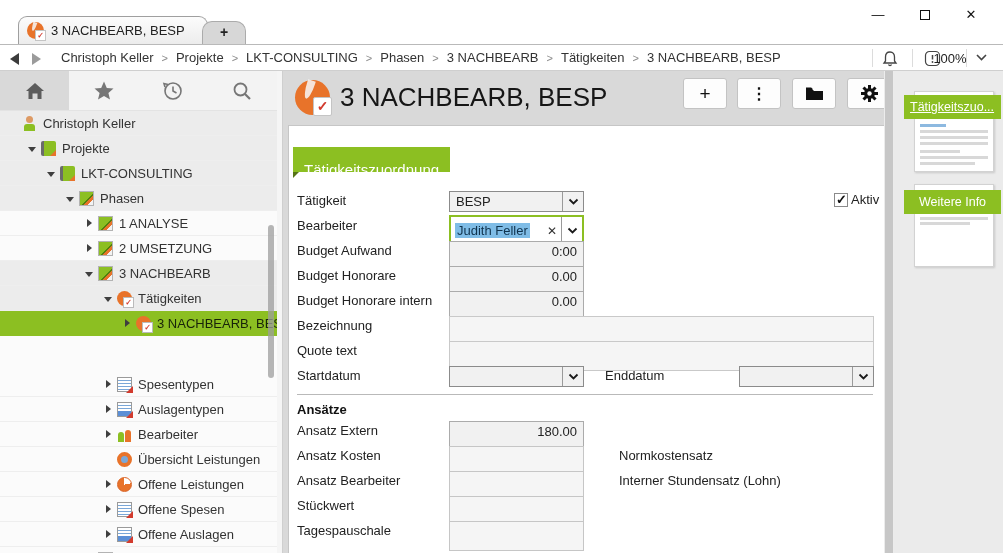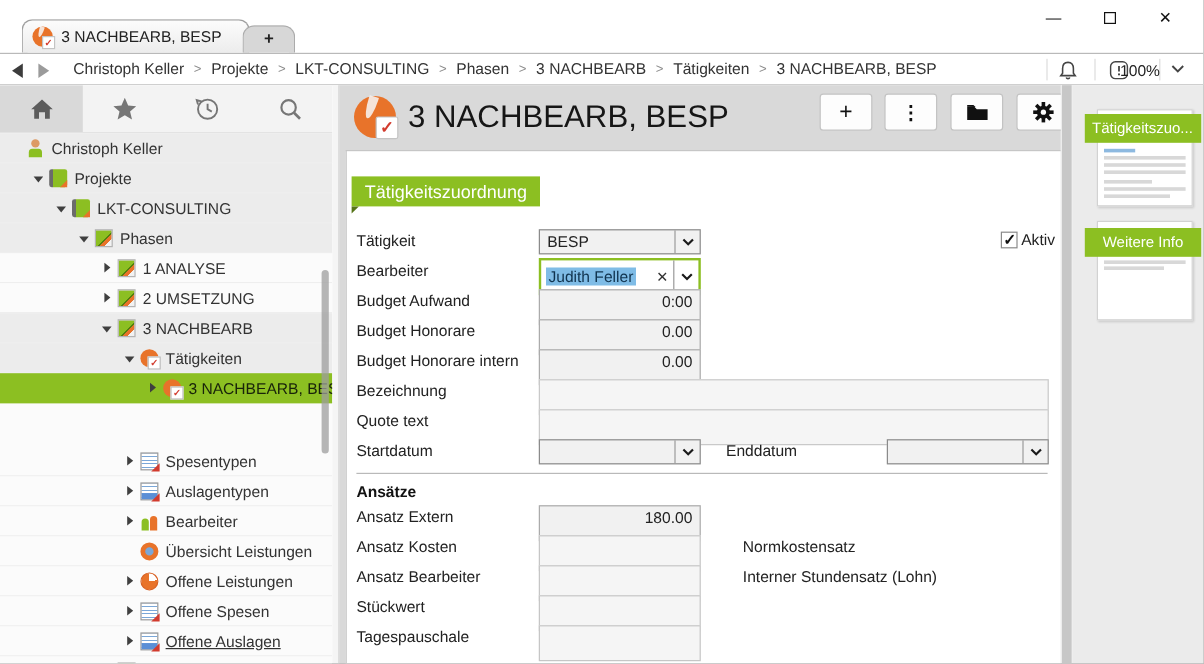--- a/index.html
+++ b/index.html
@@ -81,21 +81,21 @@
   
   #main{position:absolute;left:283px;top:0;width:601px;height:100%;background:#d9d9d9;}
   #main-title{position:absolute;left:57px;top:11px;font-size:26px;color:#161616;white-space:nowrap;}
   #main-appicon{position:absolute;left:12px;top:9px;}
   .tb-btn{position:absolute;top:7px;width:44px;height:31px;background:#fdfdfd;border:1px solid #c3c3c3;border-radius:3px;
           display:flex;align-items:center;justify-content:center;font-size:19px;color:#111;}
   #tb-add{left:400px;} #tb-more{left:454px;font-weight:bold;font-size:16px;} #tb-folder{left:509px;} #tb-settings{left:564px;}
 
   #panel{position:absolute;left:5px;top:54px;right:0;bottom:0;background:#fff;border-top:1px solid #c6c6c6;border-left:1px solid #c6c6c6;}
   #section-label{position:absolute;left:4px;top:21px;height:25px;line-height:25px;background:#8cbf22;color:#fff;
-                 font-size:15px;padding:1px 11px;white-space:nowrap;}
+                 font-size:15px;padding:10px 11px;white-space:nowrap;}
   #section-label::after{content:"";position:absolute;left:0;top:100%;border-top:6px solid #567417;border-right:6px solid transparent;}
 
   
   #form{position:absolute;left:8px;top:62px;right:11px;bottom:0;font-size:13px;color:#222;}
   .form-row{position:relative;height:25px;}
   .f-label{position:absolute;left:0;top:5px;color:#222;}
   .f-note{position:absolute;left:322px;top:5px;color:#222;}
   .f-label2{position:absolute;left:308px;top:5px;color:#222;}
   .field{position:absolute;top:3px;height:30px;line-height:19px;padding:0 6px;background:#f1f1f1;border:1px solid #ababab;overflow:hidden;}
   .field.dim{background:#f5f5f5;border-color:#c6c6c6;}
@@ -121,21 +121,21 @@
   
   #main-scroll{position:absolute;left:884px;top:0;width:10px;height:100%;background:#ececec;}
   #main-scroll .thumb{position:absolute;left:1px;top:0;width:8px;height:100%;background:#c7c7c7;}
 
   
   #rightpanel{position:absolute;left:894px;top:0;right:0;height:100%;background:#ebebeb;}
   .thumb-card{position:absolute;left:20px;width:80px;background:#fff;border:1px solid #d2d2d2;box-shadow:1px 1px 2px rgba(0,0,0,.15);}
   #card1{top:20px;height:81px;} #card2{top:113px;height:83px;}
   .thumb-label{position:absolute;left:10px;right:2px;height:24px;line-height:24px;background:#8cbf22;color:#fff;font-size:12.5px;
                padding:0 6px;white-space:nowrap;overflow:hidden;}
-  #tlabel1{top:24px;} #tlabel2{top:119px;text-align:center;}
+  #tlabel1{top:24px;text-decoration:underline;} #tlabel2{top:119px;text-align:center;}
   .thumb-label::after{content:"";position:absolute;left:0;top:100%;border-top:5px solid #567417;border-right:5px solid transparent;}
   .mini{position:absolute;left:5px;right:5px;height:3px;background:#d8d8d8;}
   .mini.blue{background:#8db9e0;width:26px;}
   svg{display:block;}
 </style>
 </head>
 <body>
 
 <div id="stage">
 
@@ -292,21 +292,21 @@
             <span style="white-space: nowrap;">Offene Leistungen</span>
           </div>
           <div class="trow" style="padding-left: 101px;">
             <span class="exp exp-collapsed"></span>
             <span class="ti ti-list"></span>
             <span style="white-space: nowrap;">Offene Spesen</span>
           </div>
           <div class="trow" style="padding-left: 101px;">
             <span class="exp exp-collapsed"></span>
             <span class="ti ti-list ti-outlay"></span>
-            <span style="white-space: nowrap; text-decoration: underline;">Offene Auslagen</span>
+            <span style="white-space: nowrap;">Offene Auslagen</span>
           </div>
           <div class="trow" style="padding-left: 82px;">
             <span class="exp exp-collapsed"></span>
             <span class="ti ti-phase"></span>
             <span style="white-space: nowrap;">4 CHANGE</span>
           </div>
         </div>
       <div id="side-scroll"></div>
     </div>
 

